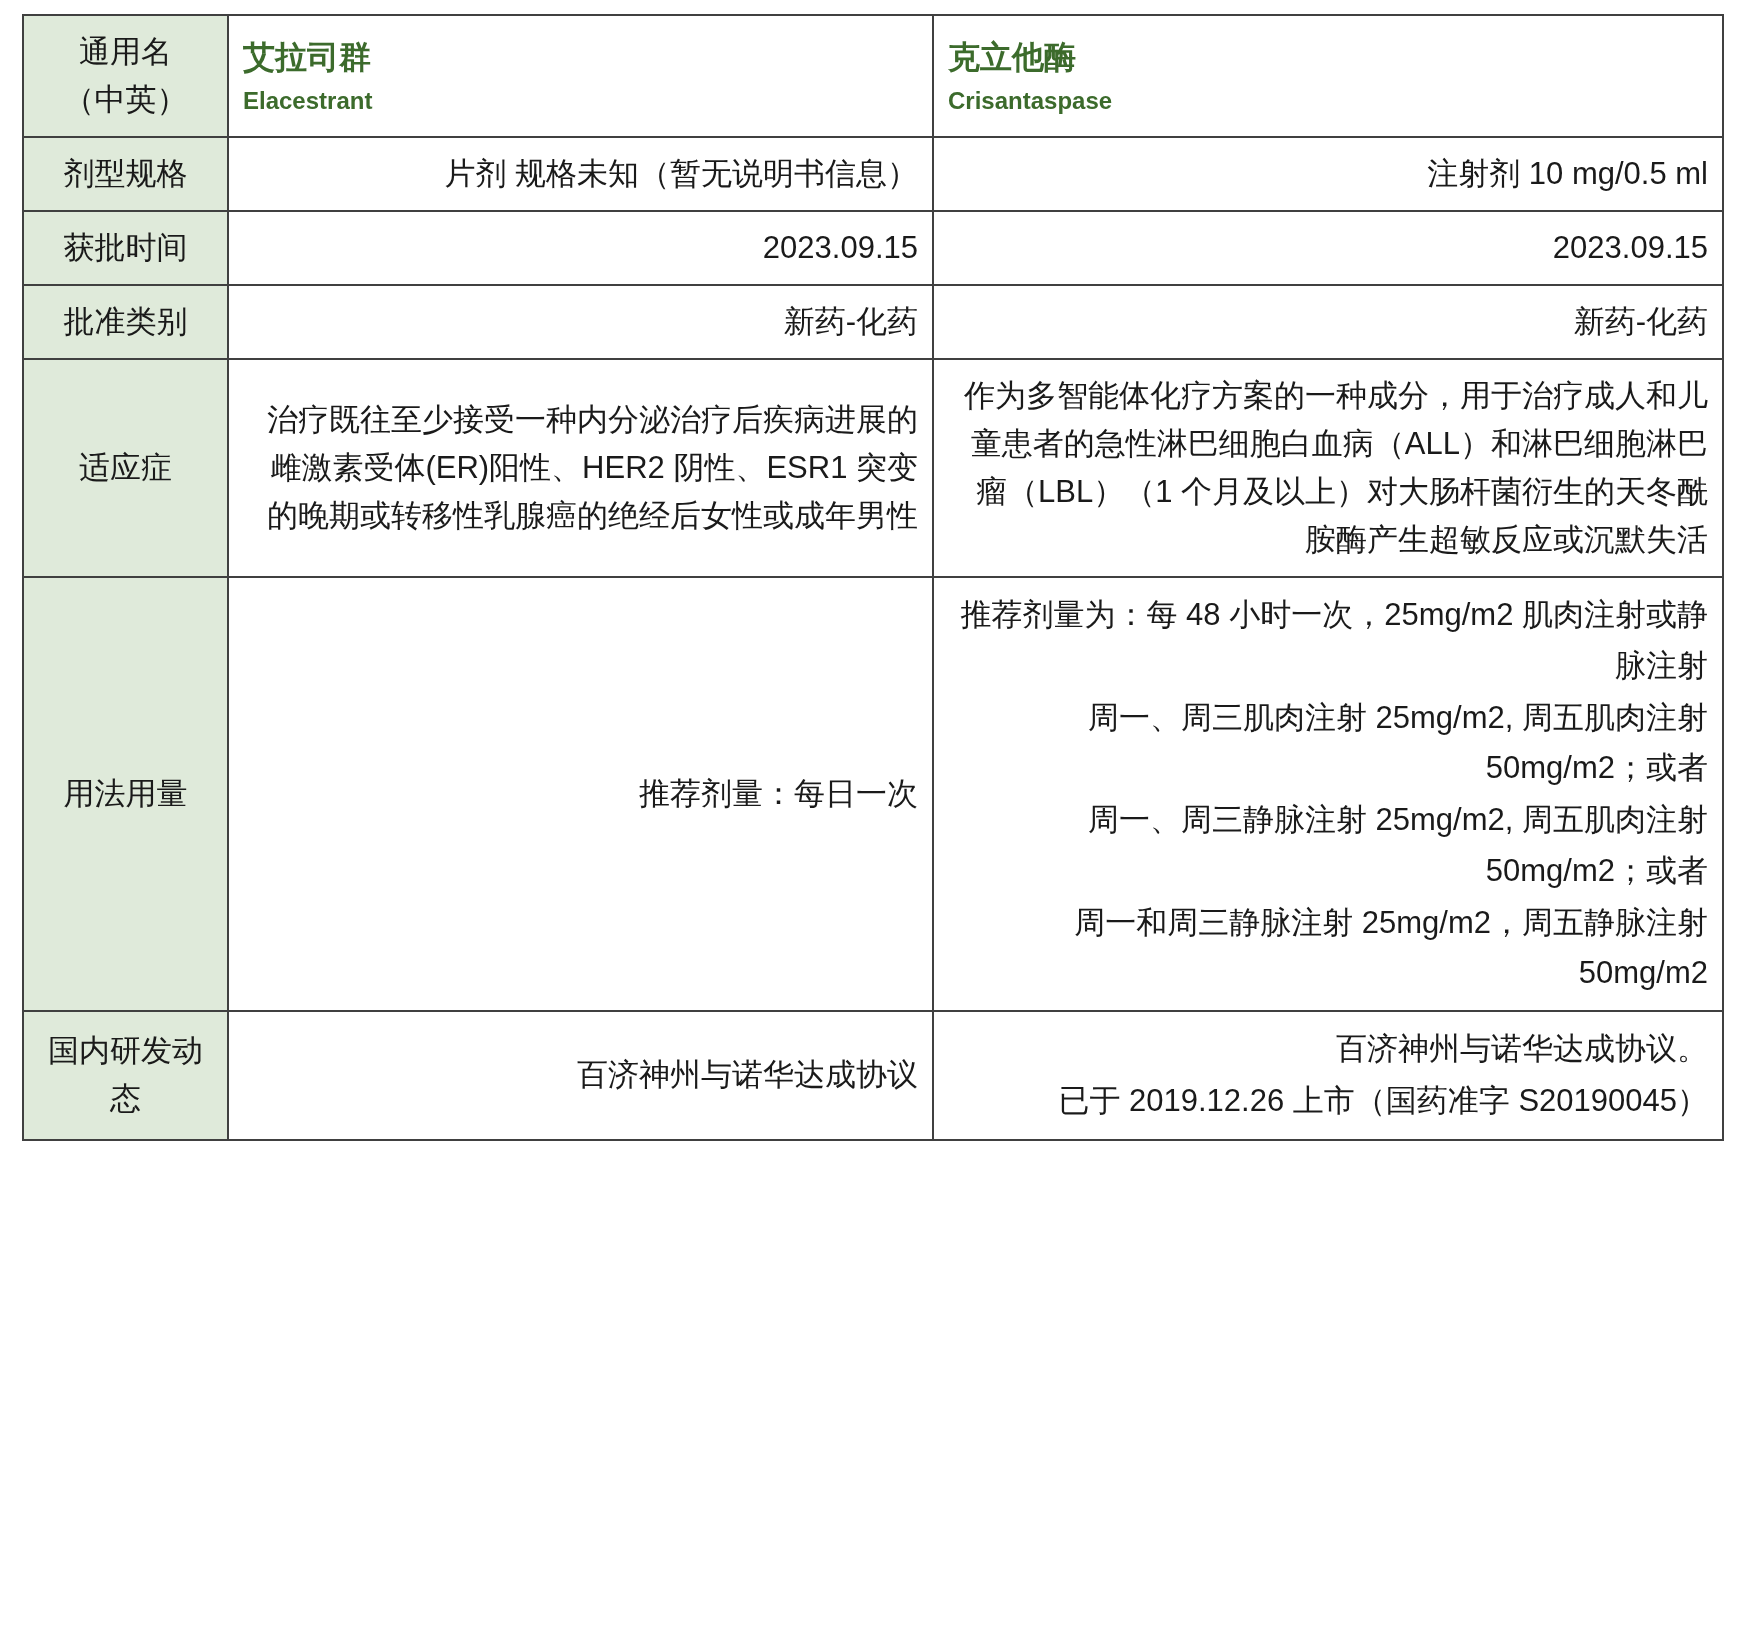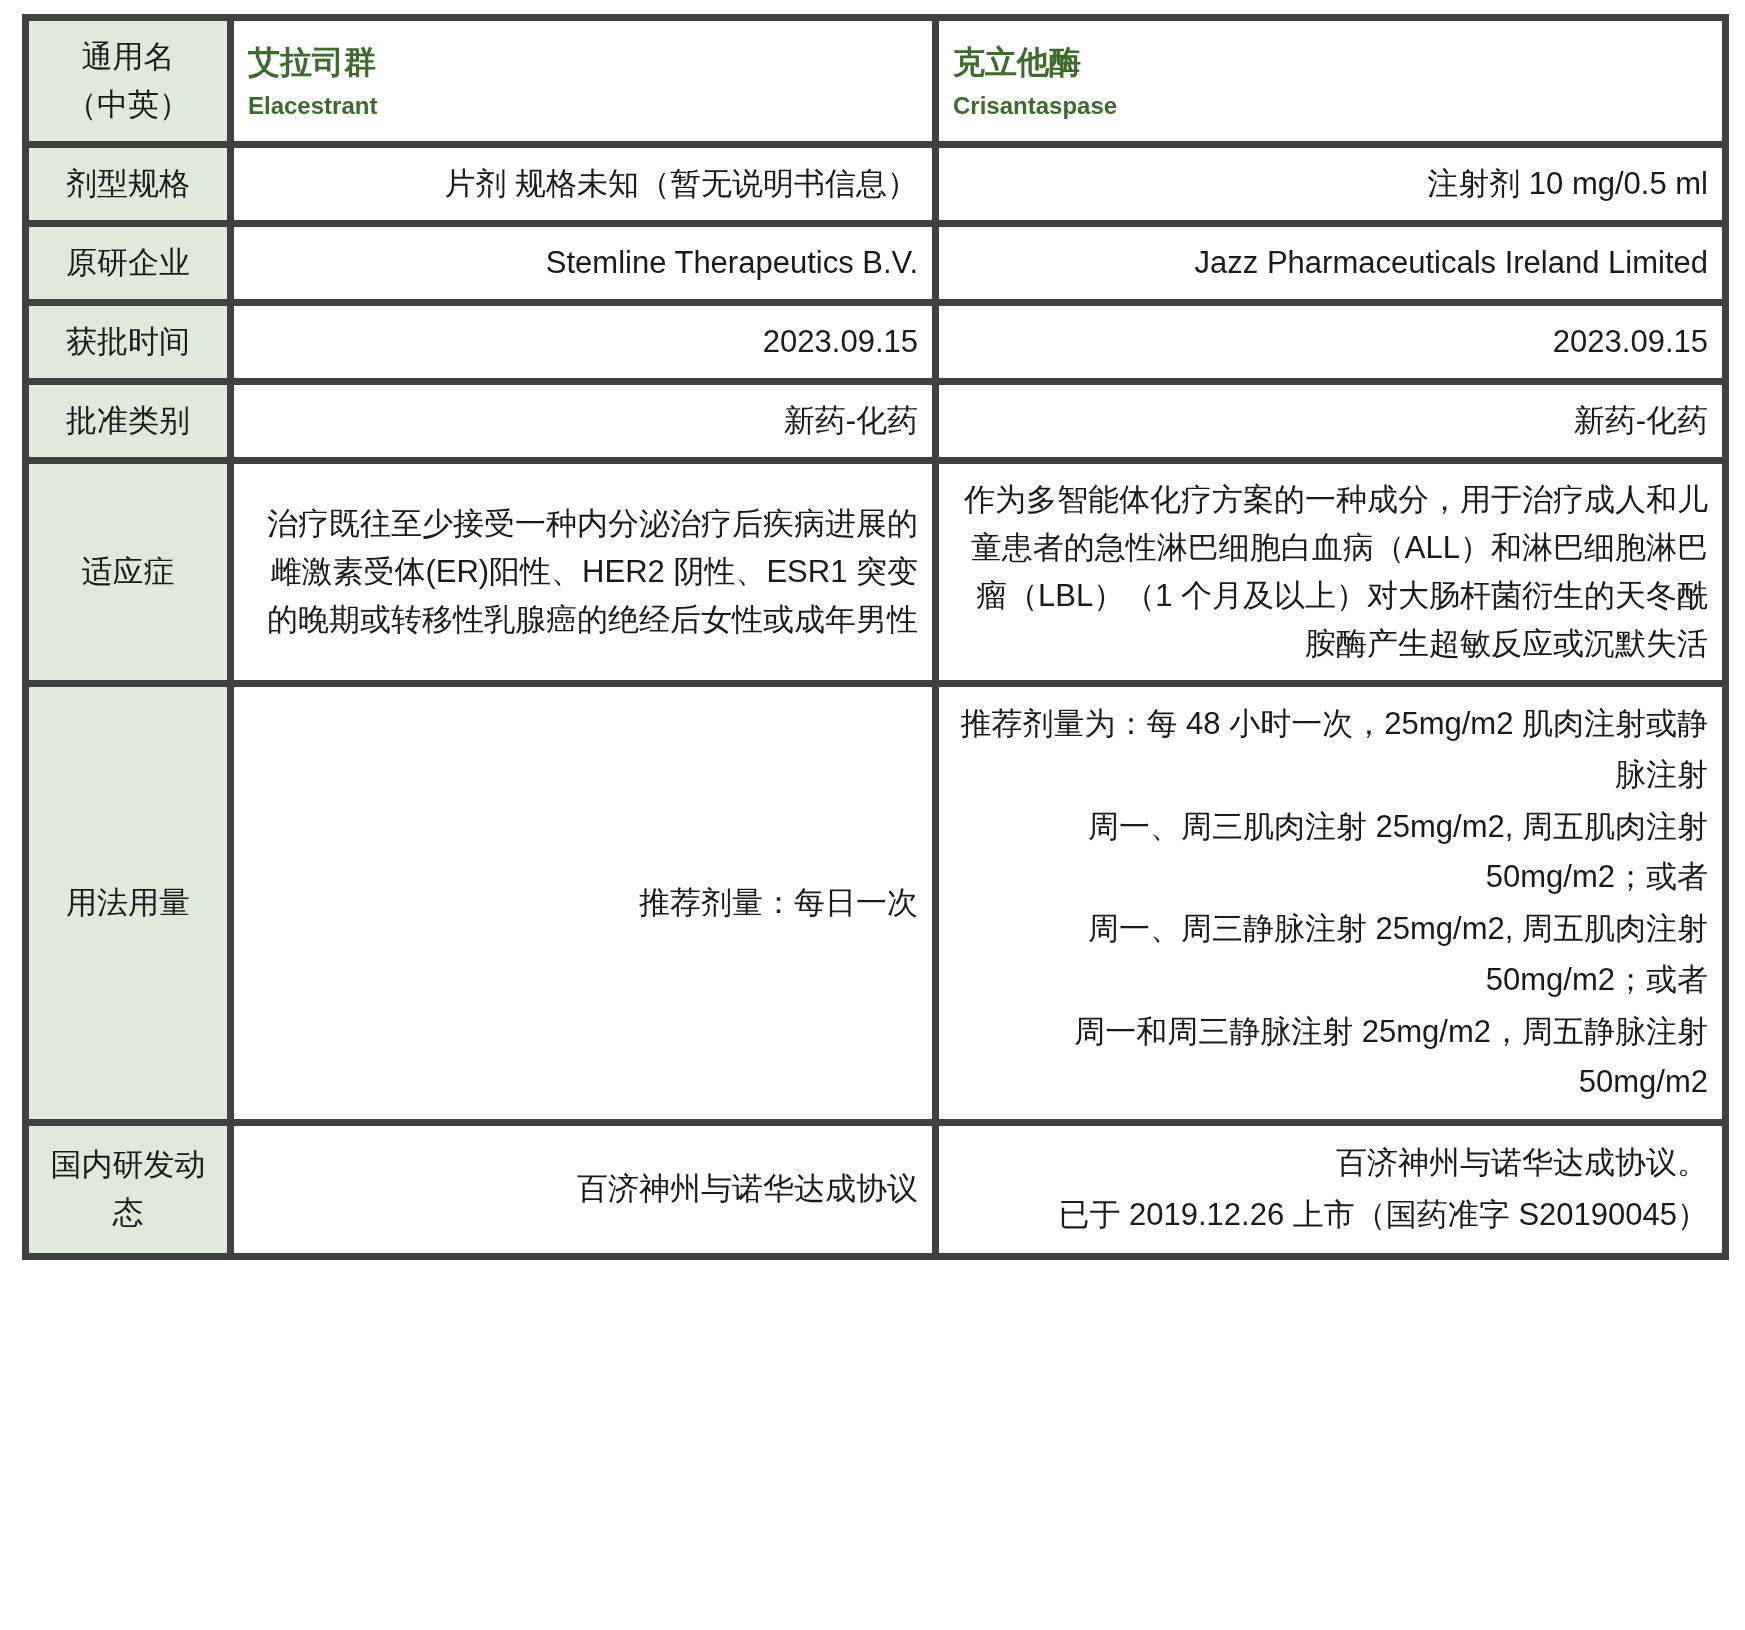--- a/index.html
+++ b/index.html
@@ -21,21 +21,21 @@
     border-collapse: collapse;
     table-layout: fixed;
     width: 1700px;
     border: 1px solid #b9b9b9;
   }
   table.drug-table col.c-label { width: 205px; }
   table.drug-table col.c-a { width: 705px; }
   table.drug-table col.c-b { width: 790px; }
 
   table.drug-table td {
-    border: 7px solid #404040;
+    border: 2px solid #404040;
     vertical-align: middle;
     padding: 12px 14px;
     font-size: 31px;
     line-height: 1.55;
     word-break: break-word;
     margin-left: 12px;
   }
   td.label-cell {
     background: #dfeada;
     text-align: center;
@@ -85,25 +85,20 @@
           <span class="en">Crisantaspase</span>
         </td>
       </tr>
 
       <tr>
         <td class="label-cell">剂型规格</td>
         <td class="body-cell">片剂 规格未知（暂无说明书信息）</td>
         <td class="body-cell">注射剂 10 mg/0.5 ml</td>
       </tr>
 
-      <tr>
-        <td class="label-cell">原研企业</td>
-        <td class="body-cell">Stemline Therapeutics B.V.</td>
-        <td class="body-cell">Jazz Pharmaceuticals Ireland Limited</td>
-      </tr>
 
       <tr>
         <td class="label-cell">获批时间</td>
         <td class="body-cell">2023.09.15</td>
         <td class="body-cell">2023.09.15</td>
       </tr>
 
       <tr>
         <td class="label-cell">批准类别</td>
         <td class="body-cell">新药-化药</td>

